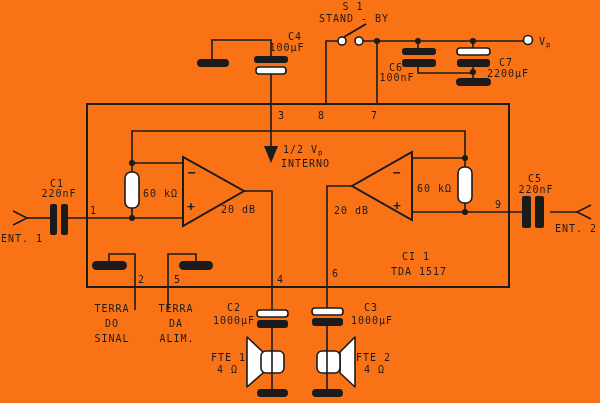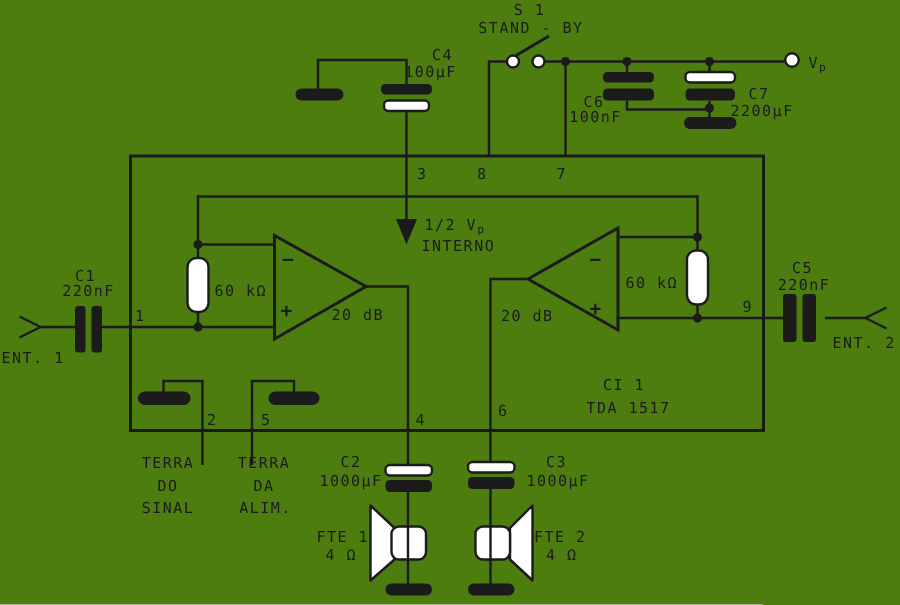--- a/index.html
+++ b/index.html
@@ -1,16 +1,16 @@
 <!DOCTYPE html>
 <html><head>
 <meta charset="utf-8">
 <style>
   html,body{margin:0;padding:0;background:#e8e8e8;}
-  .stage{position:relative;width:600px;height:403px;background:#4d7c0f;overflow:hidden;
+  .stage{position:relative;width:600px;height:403px;background:#f97316;overflow:hidden;
          font-family:"DejaVu Sans Mono","Liberation Mono",monospace;}
   svg{position:absolute;left:0;top:0;}
   .wire{stroke:#1b1b1b;stroke-width:1.6;fill:none;}
   .thick{stroke:#1b1b1b;stroke-width:2;fill:none;}
   .comp{stroke:#1b1b1b;stroke-width:1.6;fill:#ffffff;}
   .fillc{fill:#1b1b1b;stroke:none;}
   .dot{fill:#1b1b1b;stroke:none;}
   text{font-family:"DejaVu Sans Mono","Liberation Mono",monospace;
        font-size:10px;letter-spacing:1px;fill:#1b1b1b;}
   .mid{text-anchor:middle;}

